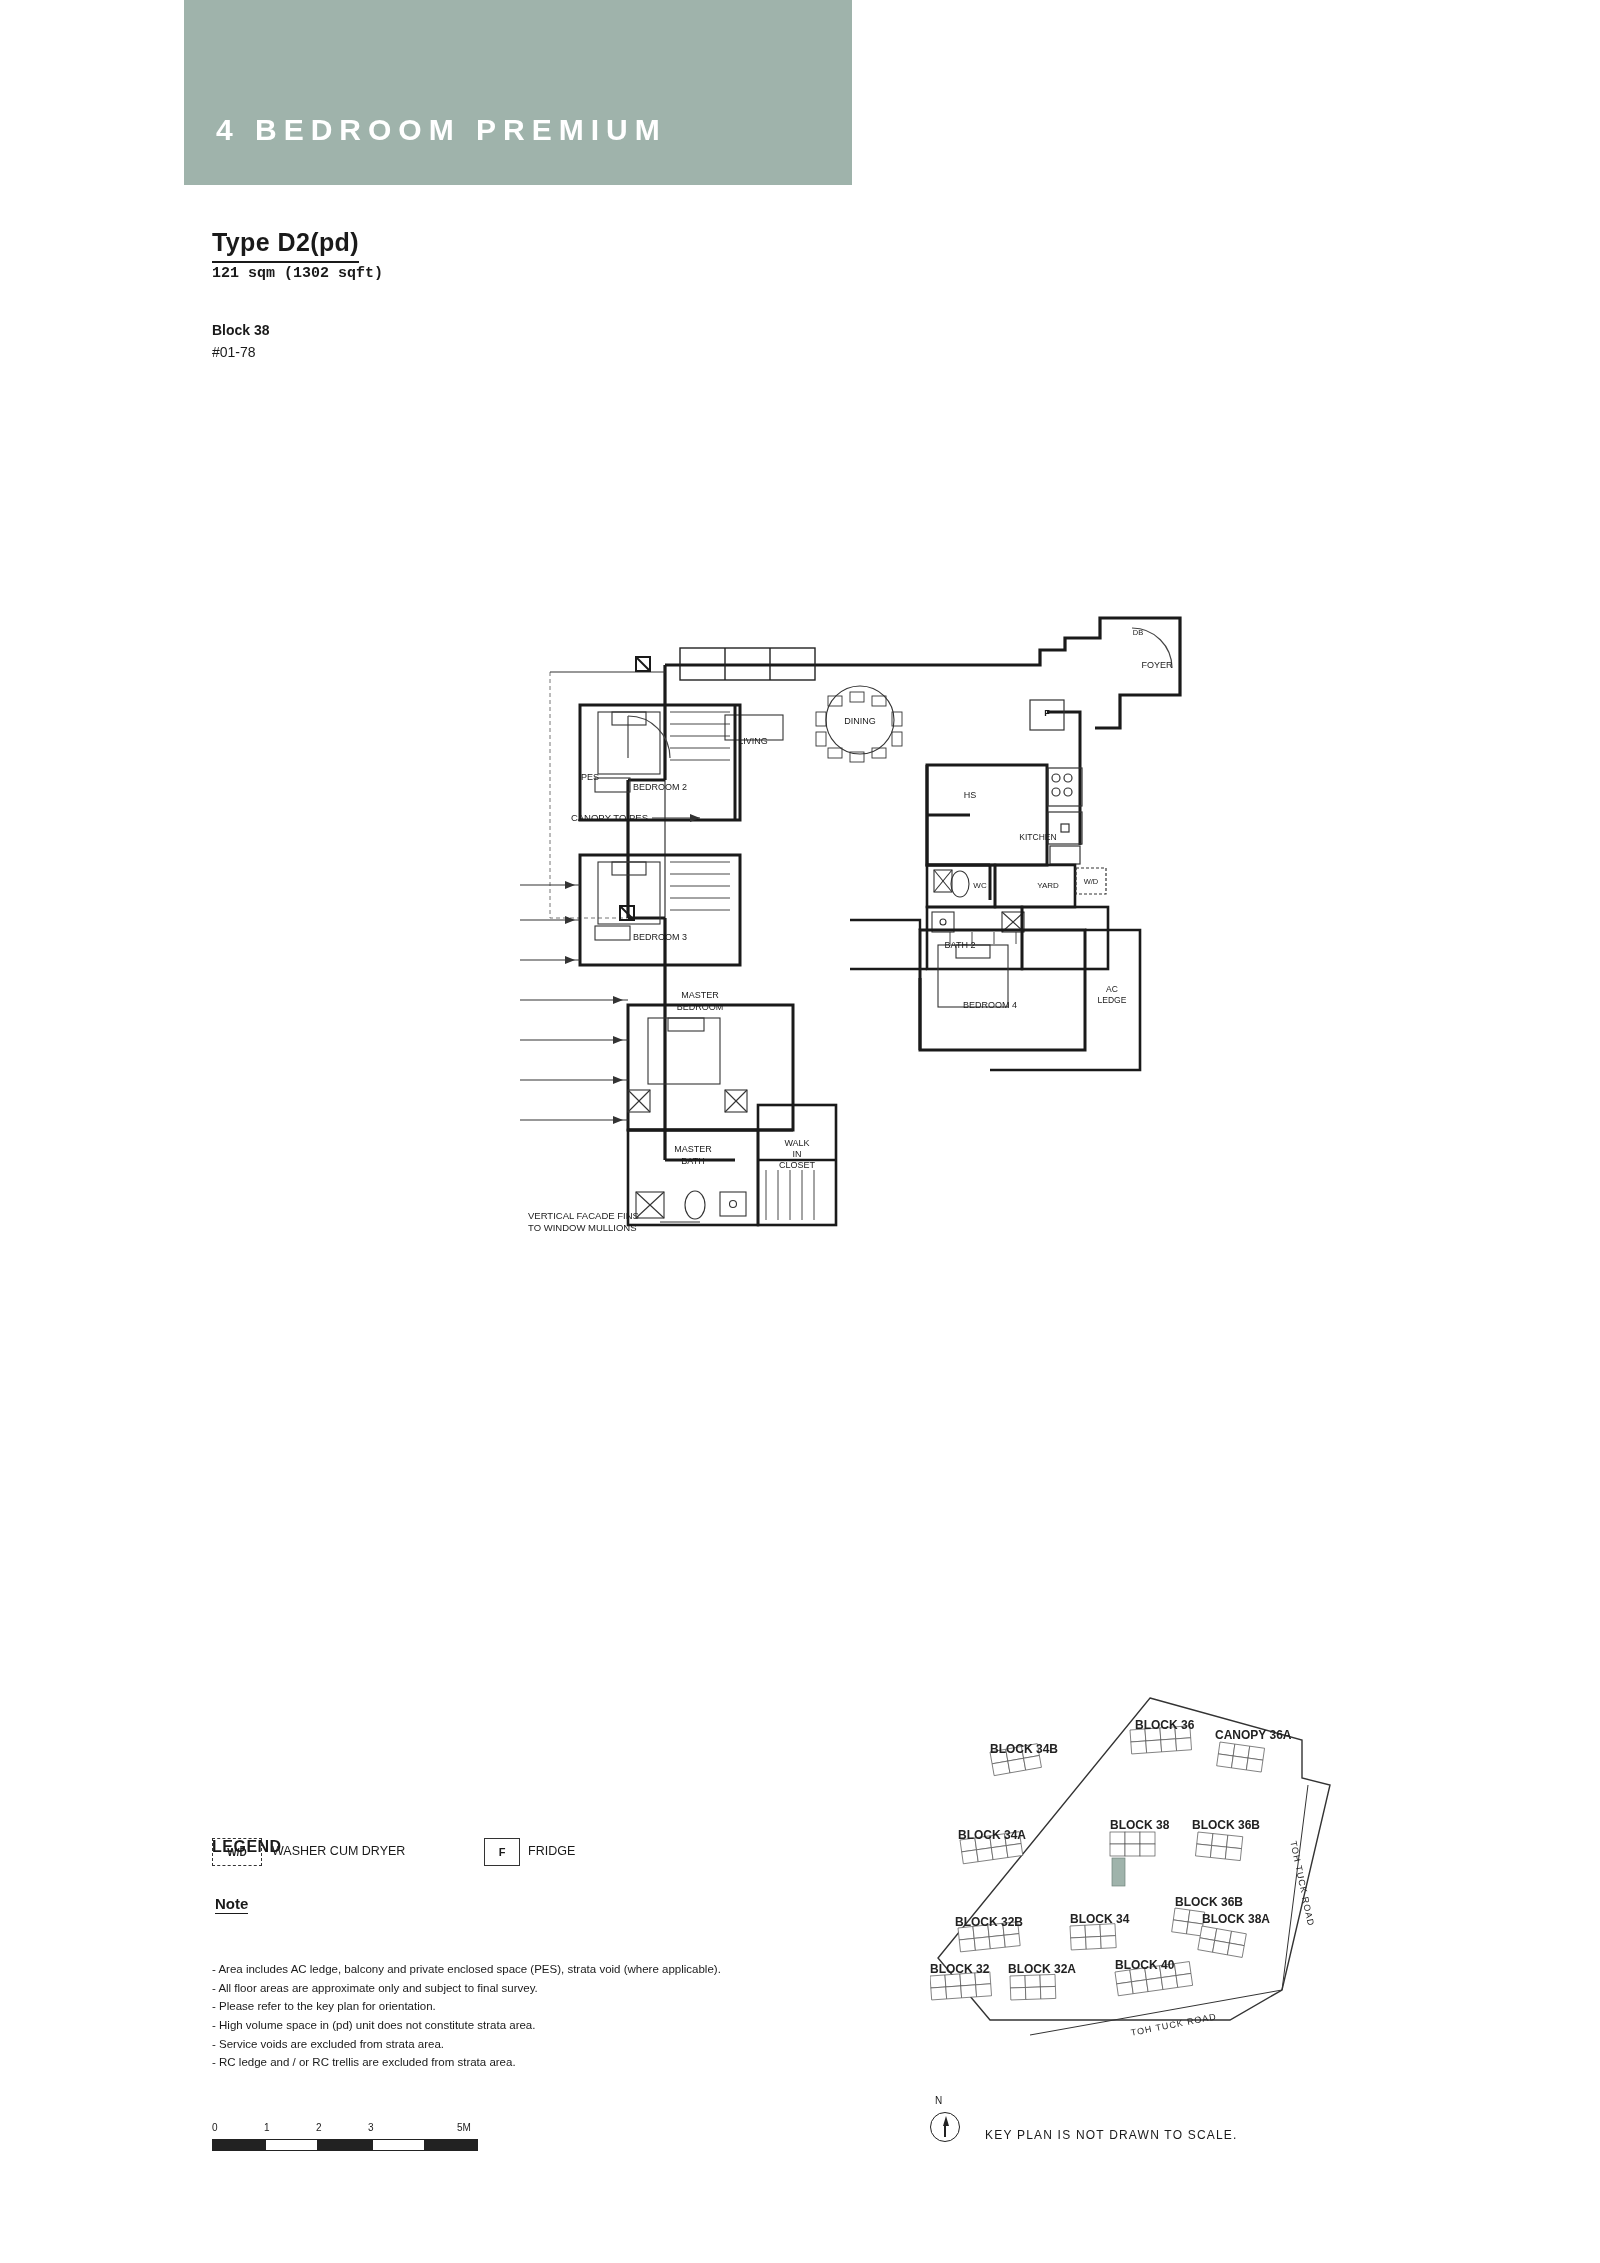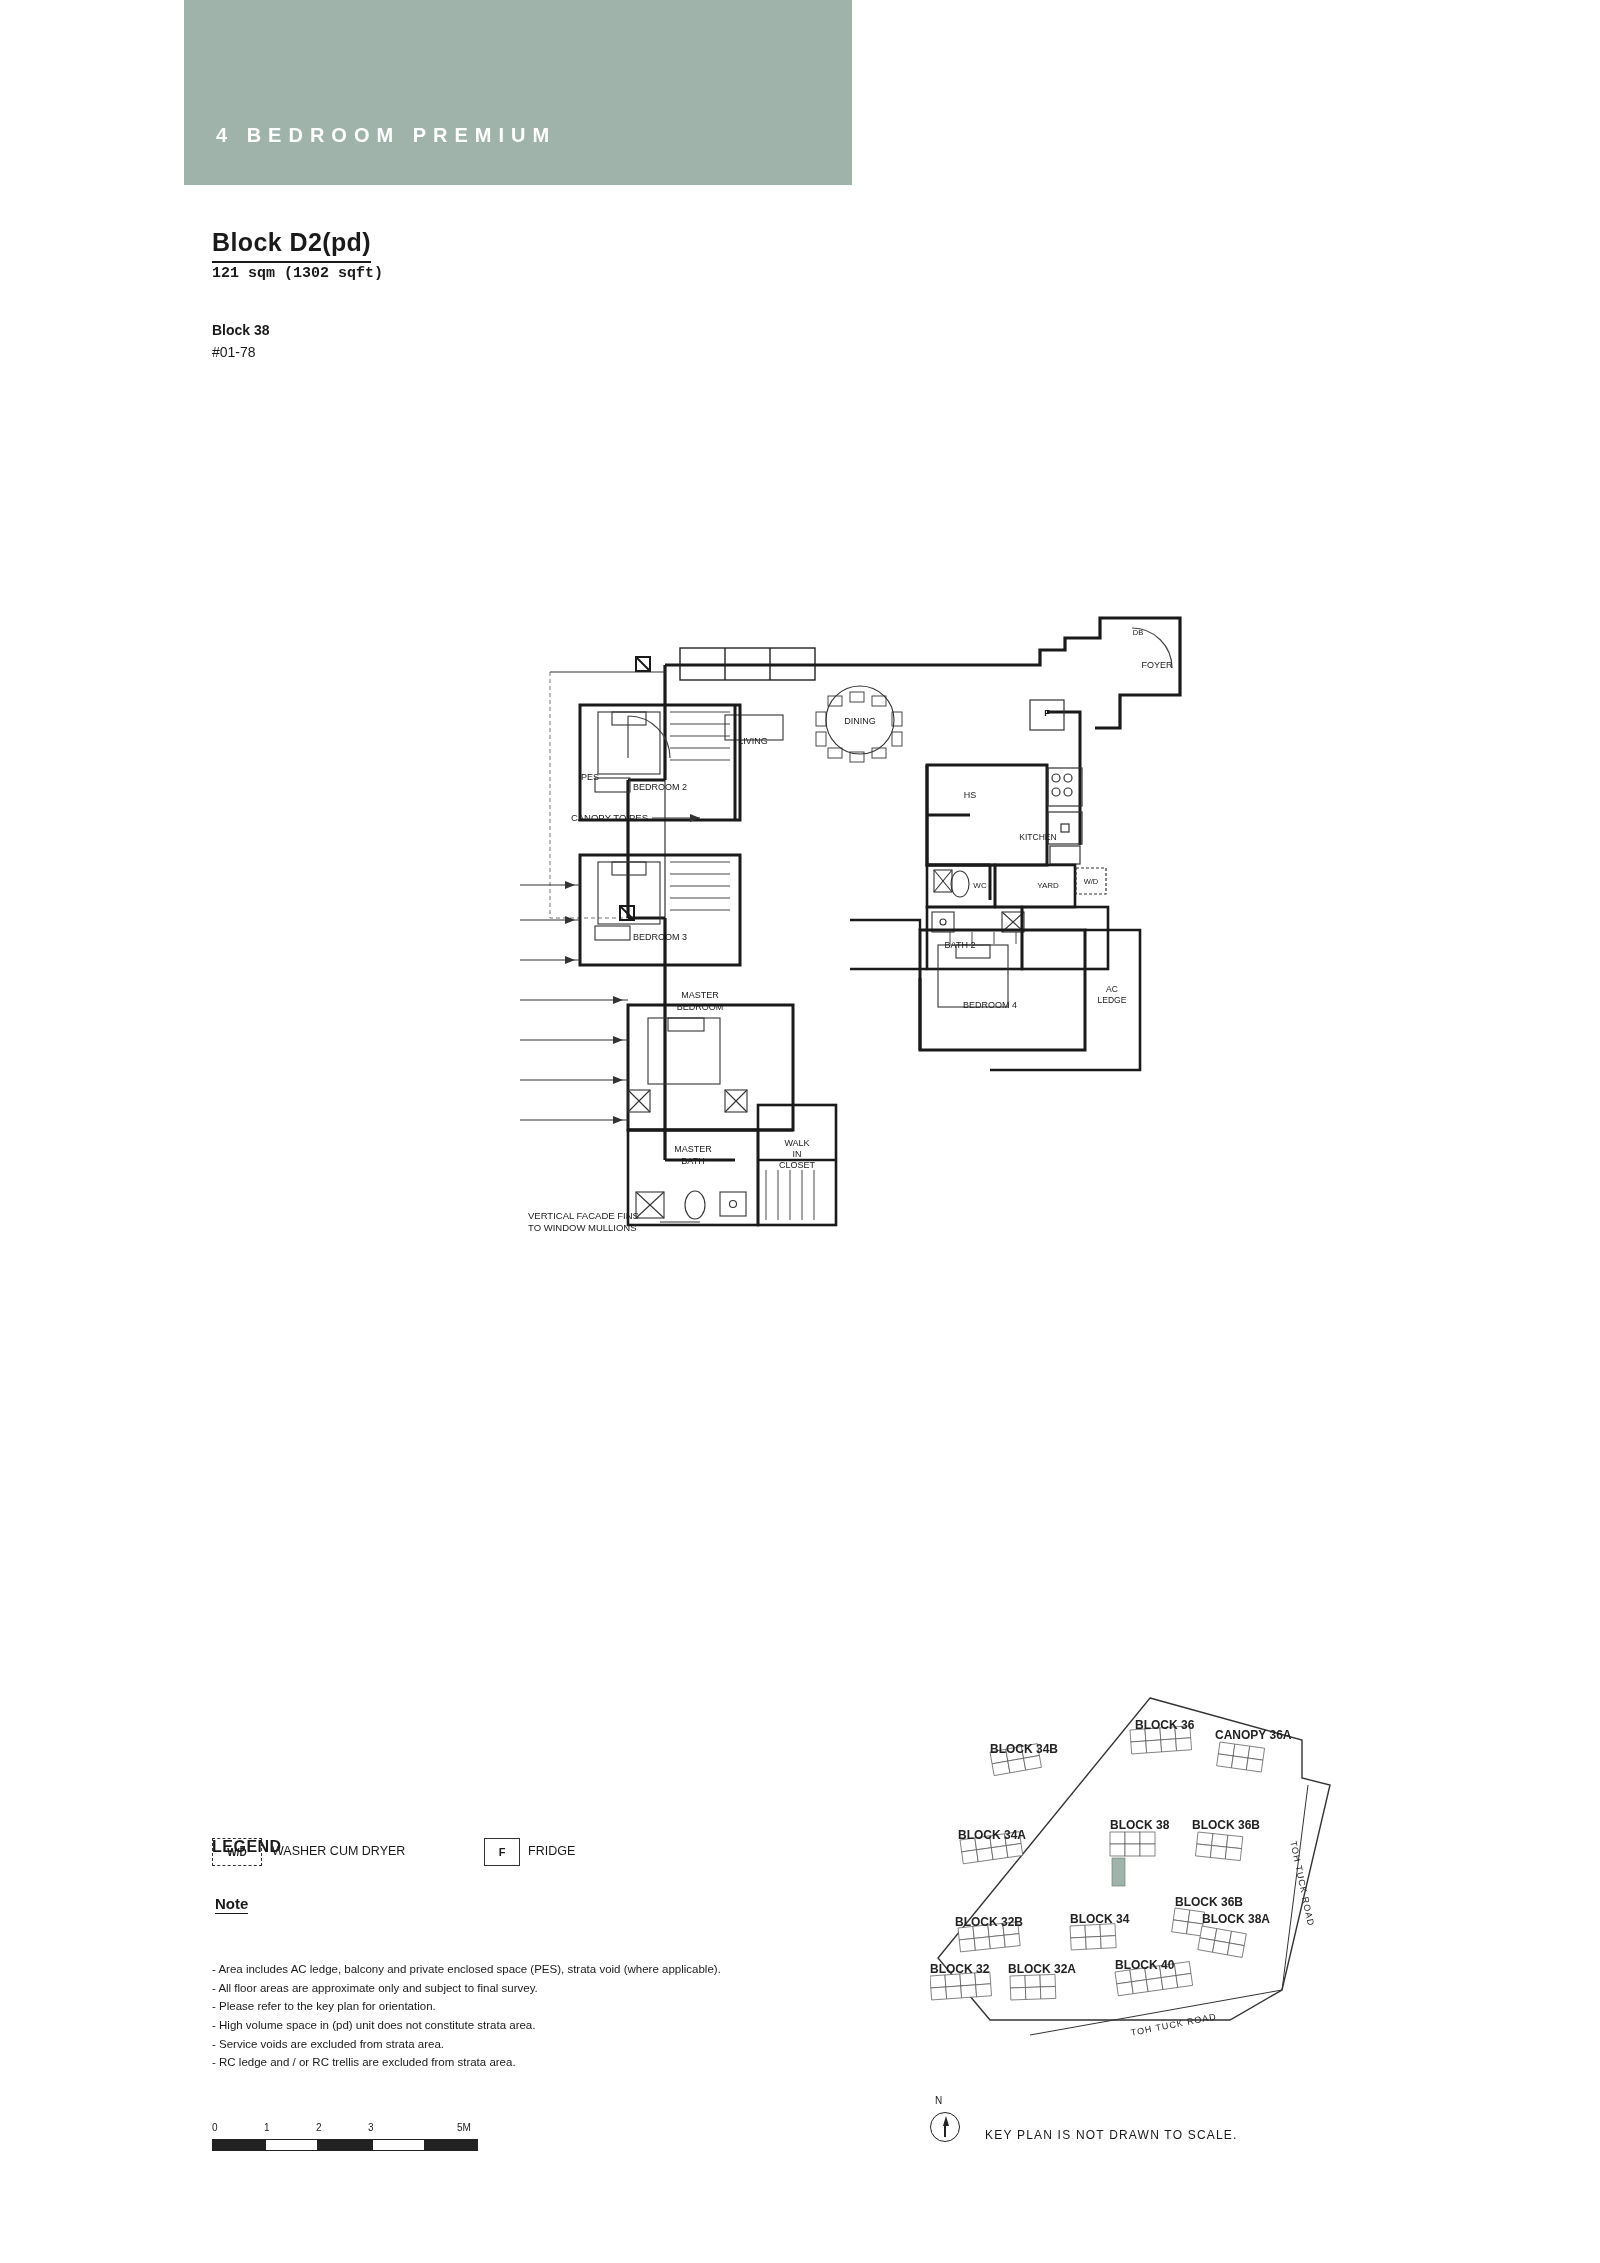--- a/index.html
+++ b/index.html
@@ -10,21 +10,21 @@
     color:#1a1a1a;
     position:relative;
     overflow:hidden;
   }
   .banner{
     position:absolute;left:184px;top:0;width:668px;height:185px;
     background:#9fb3ab;
     display:flex;align-items:flex-end;
   }
   .banner-text{
-    color:#ffffff;font-size:20px;font-weight:bold;letter-spacing:7px;
+    color:#ffffff;font-size:30px;font-weight:bold;letter-spacing:7px;
     padding:0 0 38px 32px;
     white-space:nowrap;
   }
   .type-title{
     position:absolute;left:212px;top:228px;
     font-size:25px;font-weight:bold;letter-spacing:0.4px;
     border-bottom:2px solid #1a1a1a;padding-bottom:4px;
     display:inline-block;
   }
   .type-area{
@@ -108,21 +108,21 @@
   .blk-label{position:absolute;font-size:12px;font-weight:bold;color:#222;white-space:nowrap;}
   .road-label{position:absolute;font-size:9px;letter-spacing:1px;color:#222;}
 </style>
 </head>
 <body>
 
 <div class="banner">
   <div class="banner-text">4 BEDROOM PREMIUM</div>
 </div>
 
-<div class="type-title">Block D2(pd)</div>
+<div class="type-title">Type D2(pd)</div>
 <div class="type-area">121 sqm (1302 sqft)</div>
 <div class="block-label">Block 38</div>
 <div class="unit-label">#01-78</div>
 
 <div class="ann ann-canopy">
   <span>CANOPY TO PES</span>
 </div>
 <div class="ann ann-fins">
   <div>VERTICAL FACADE FINS</div>
   <div>TO WINDOW MULLIONS</div>

